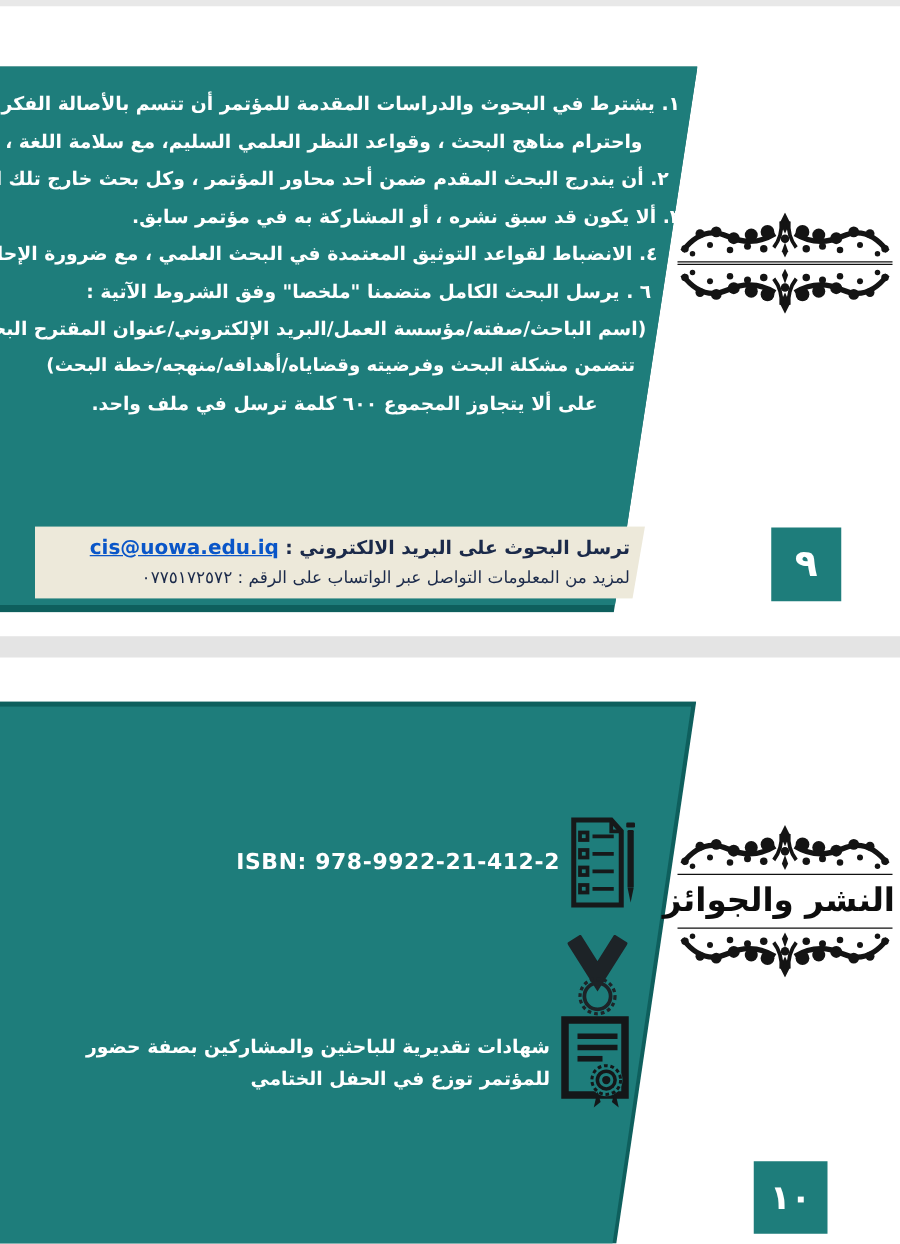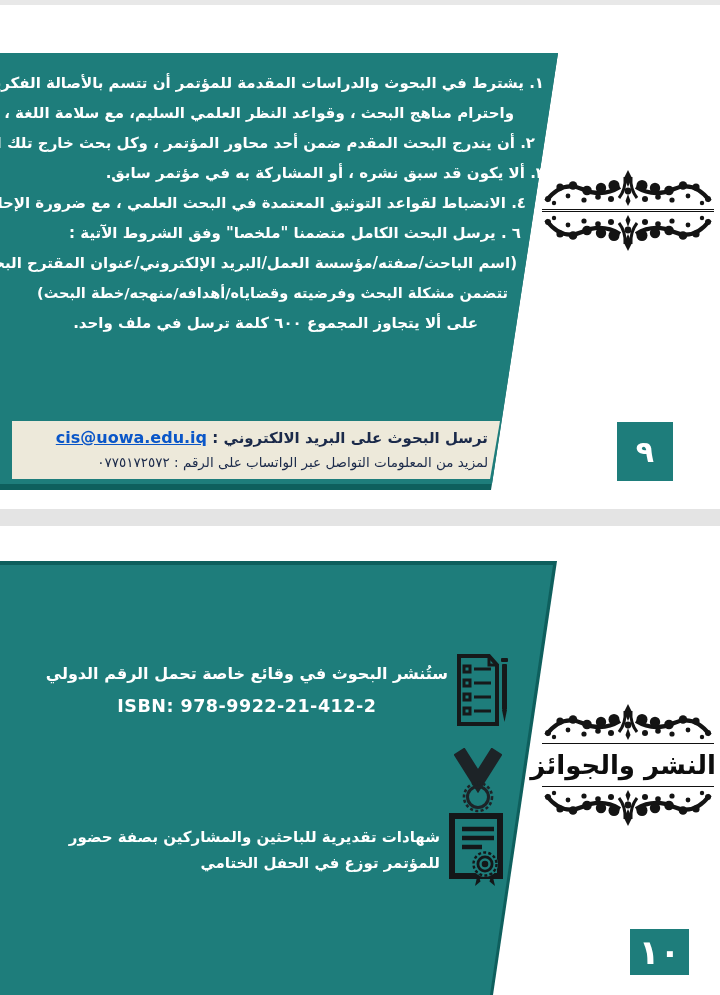--- a/index.html
+++ b/index.html
@@ -37,43 +37,43 @@
   .rule-line:nth-child(3){margin-right:13px;}
   .rule-line:nth-child(4){margin-right:3px;}
   .rule-line:nth-child(5){margin-right:22px;}
   .rule-line:nth-child(6){margin-right:27px;}
   .rule-line:nth-child(7){margin-right:31px;}
   .rule-line:nth-child(8){margin-right:40px;font-size:14.5px;}
   .rule-line:nth-child(9){margin-right:70px;}
   .rule-line:nth-child(10){font-family:Liberation Mono, monospace;}
 
   
-  .contact-box{left:12px;top:421px;width:488px;height:58px;background:#ede9da;
+  .contact-box{left:28px;top:421px;width:488px;height:58px;background:#ede9da;
     clip-path:polygon(0 0,488px 0,478px 58px,0 58px);
     direction:rtl;text-align:right;padding:0;}
   .contact-line1{position:absolute;top:7px;right:12px;font-size:15px;font-weight:700;color:#1b2a4a;}
   .contact-line2{position:absolute;top:33px;right:12px;font-size:13.5px;font-weight:400;color:#1b2a4a;}
   .email-link{color:#0a56c8;text-decoration:underline;font-size:16px;font-weight:700;
     direction:ltr;unicode-bidi:embed;cursor:pointer;}
 
   
   .title-block{width:176px;text-align:center;color:#0d0d0d;}
   .tb1{left:540px;top:170px;}
-  .tb2{left:540px;top:704px;}
+  .tb2{left:540px;top:660px;}
   .orn{display:block;width:176px;height:38px;}
   .orn.flip{transform:scaleY(-1);}
   .title-rule{height:0;border-top:1.6px solid #111;margin:1px 2px;}
   .slide-title{margin:0;font-size:26px;font-weight:700;line-height:40px;white-space:nowrap;
     letter-spacing:-0.5px;}
 
   
   .pagenum{background:#1e7d7b;color:#ffffff;font-weight:700;
     display:flex;align-items:center;justify-content:center;}
   .p9{left:617px;top:422px;width:56px;height:59px;font-size:30px;}
-  .p10{left:603px;top:929px;width:59px;height:46px;font-size:34px;letter-spacing:4px;margin-left:27px;}
+  .p10{left:603px;top:929px;width:59px;height:58px;font-size:27px;letter-spacing:4px;}
 
   
   .award-item{display:flex;direction:rtl;align-items:center;gap:8px;color:#ffffff;}
   .aw1{top:648px;right:210px;}
   .aw2{top:748px;right:218px;}
   .aw3{top:812px;right:216px;}
   .award-text{text-align:right;font-weight:700;}
   .aw1 .award-text{font-size:16px;line-height:33px;}
   .aw2 .award-text{font-size:15.5px;}
   .aw3 .award-text{font-size:15px;max-width:432px;line-height:26px;}
@@ -189,21 +189,20 @@
         <rect x="8" y="60" width="6" height="6"></rect>
           <line x1="18" y1="63" x2="35" y2="63"></line>
       </g>
       <g fill="#16191a">
         <rect x="46" y="16" width="5" height="46" rx="1"></rect>
         <path d="M46 62 L48.5 74 L51 62 Z"></path>
         <rect x="45" y="10" width="7" height="4" rx="1"></rect>
       </g>
     </svg>
     <div class="award-text">
-      <div>ستُنشر البحوث في وقائع خاصة تحمل الرقم الدولي</div>
       <div class="isbn">ISBN: 978-9922-21-412-2</div>
     </div>
   </div>
 
   <div class="abs award-item aw2">
     <svg class="ic" width="48" height="68" viewBox="0 0 48 68">
       <path d="M5 3 L24 33 L43 3" stroke="#1d2327" stroke-width="13" fill="none"></path>
       <circle cx="24" cy="49" r="10.5" fill="none" stroke="#1d2327" stroke-width="3"></circle>
       <circle cx="24" cy="49" r="14" fill="none" stroke="#1d2327" stroke-width="2.6" stroke-dasharray="3 2.4"></circle>
     </svg>

